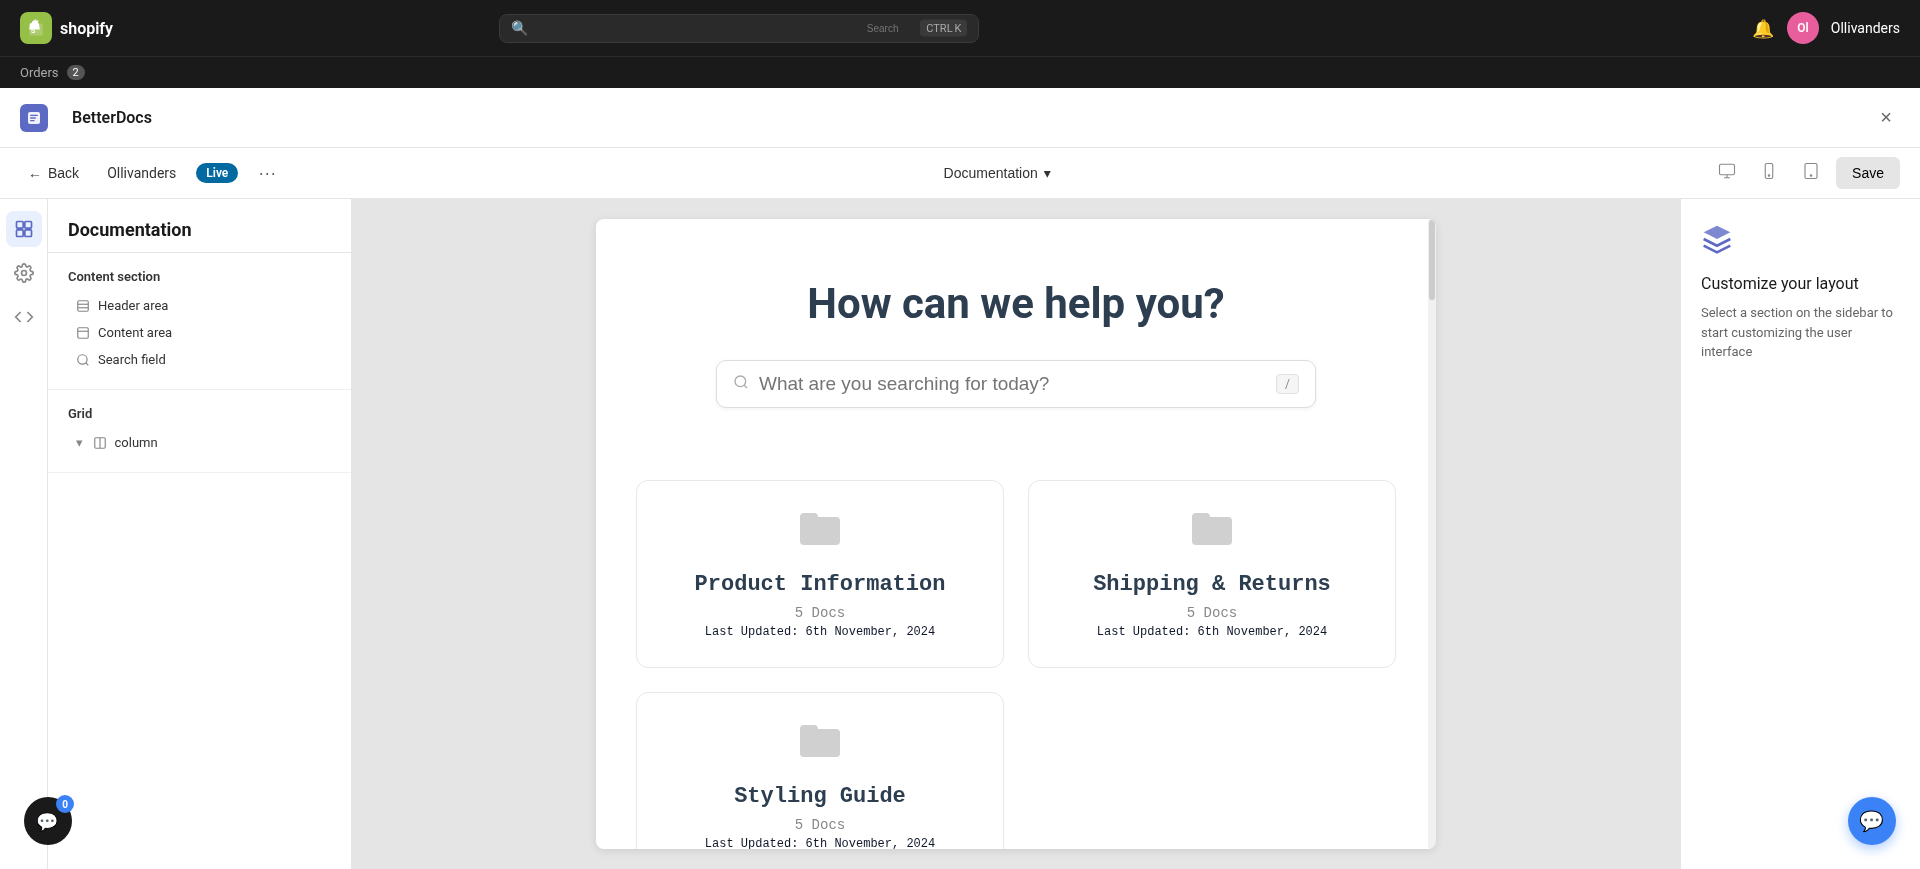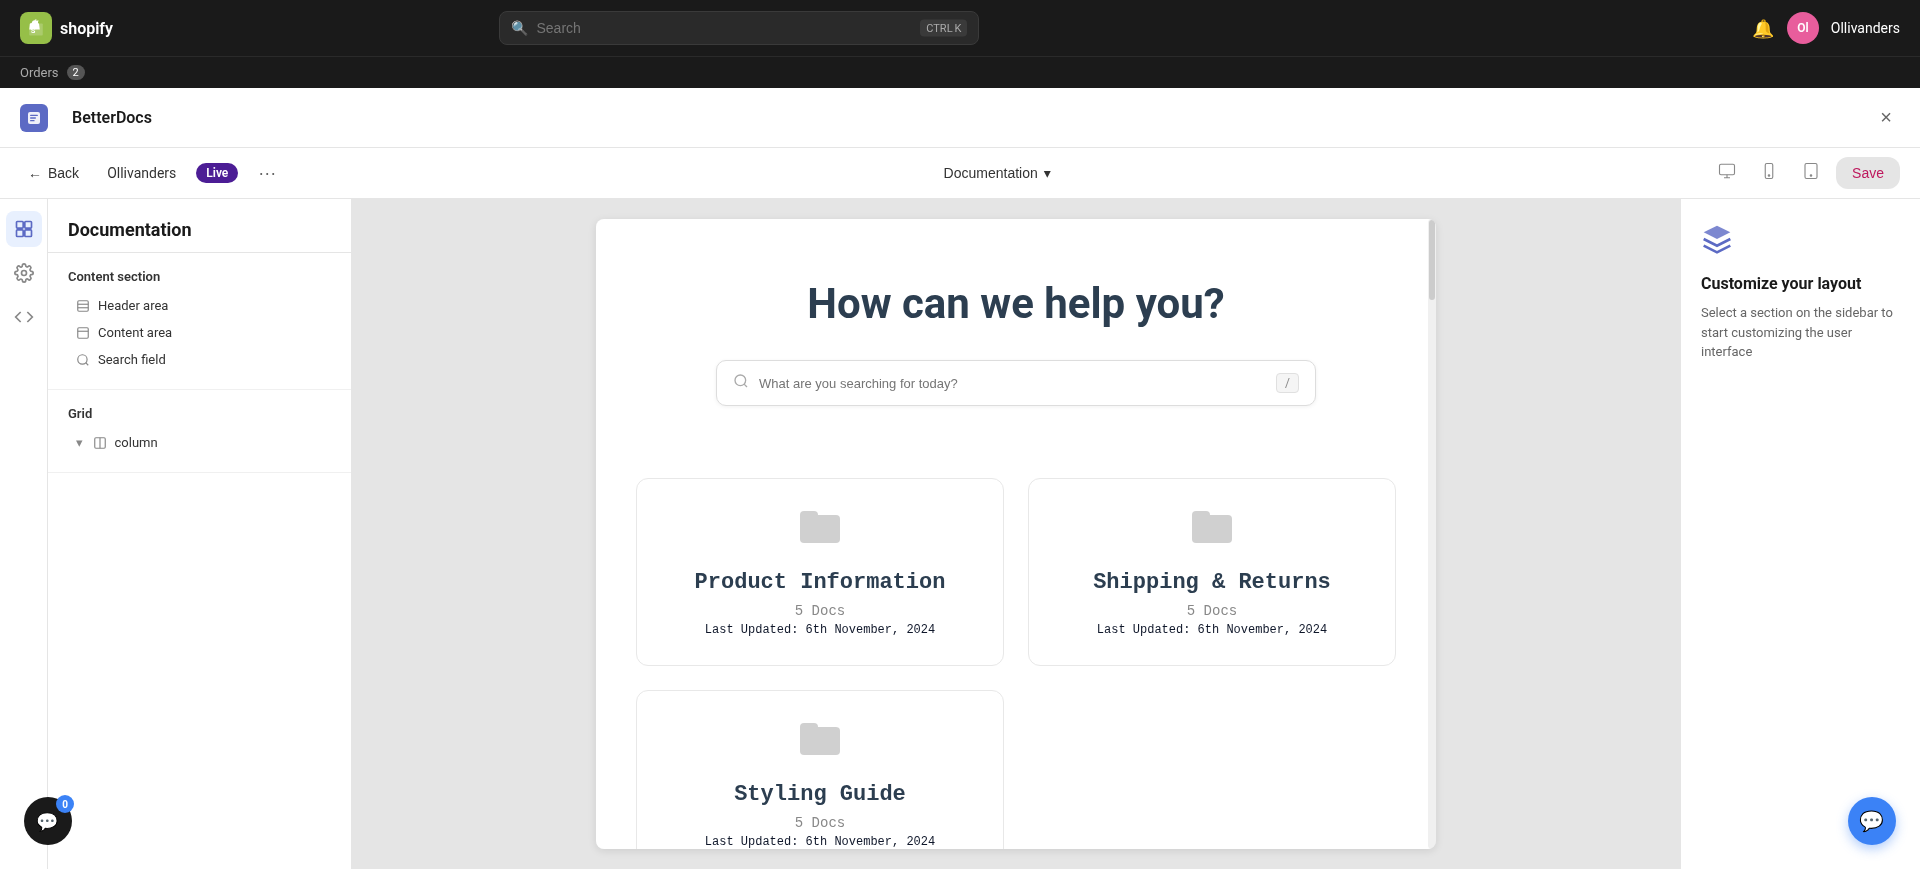--- a/index.html
+++ b/index.html
@@ -253,21 +253,21 @@
       border: none;
       padding: 6px 8px;
       border-radius: 6px;
     }
     .store-label {
       font-size: 14px;
       color: #333;
       padding: 6px 8px;
     }
     .live-badge {
-      background: #4c1d95;
+      background: #0369a1;
       color: #fff;
       font-size: 12px;
       font-weight: 600;
       padding: 3px 10px;
       border-radius: 12px;
     }
     .more-btn {
       background: none;
       border: none;
       color: #666;
@@ -304,25 +304,25 @@
       border: none;
       color: #888;
       font-size: 16px;
       cursor: pointer;
       padding: 6px 8px;
       border-radius: 6px;
     }
     .save-btn {
       background: #e5e5e5;
       border: none;
-      color: #be185d;
+      color: #000000;
       font-size: 14px;
       font-weight: 500;
       padding: 8px 16px;
-      border-radius: 12px;
+      border-radius: 6px;
       cursor: pointer;
     }
 
     
     .preview-area {
       flex: 1;
       overflow: auto;
       background: #e5e5e5;
       display: flex;
       flex-direction: column;
@@ -374,21 +374,21 @@
       padding: 12px 16px;
       max-width: 600px;
       margin: 0 auto;
       box-shadow: 0 1px 4px rgba(0,0,0,0.06);
     }
     .hero-search-icon { color: #aaa; font-size: 16px; margin-right: 10px; }
     .hero-search-input {
       flex: 1;
       border: none;
       outline: none;
-      font-size: 13px;
+      font-size: 19px;
       color: #ef4444;
       background: transparent;
     }
     .hero-search-hint {
       background: #f5f5f5;
       border: 1px solid #e0e0e0;
       border-radius: 4px;
       padding: 2px 8px;
       font-size: 12px;
       color: #888;
@@ -439,21 +439,21 @@
       border-left: 1px solid #e5e5e5;
       padding: 24px 20px;
     }
     .right-panel-icon {
       font-size: 28px;
       color: #5c6ac4;
       margin-bottom: 12px;
     }
     .right-panel-title {
       font-size: 16px;
-      font-weight: 700;
+      font-weight: 400;
       color: #1a1a1a;
       margin-bottom: 10px;
     }
     .right-panel-desc {
       font-size: 13px;
       color: #666;
       line-height: 1.5;
     }
 
     
@@ -528,21 +528,21 @@
         <path d="M15.5 2.1s-.3-.1-.7-.1c-.4 0-.8.1-1.1.3-.3-.9-1-1.7-2-1.7-1 0-1.6.7-2 1.4C9.1 2 9 2 9 2 7.3 2 6.5 4.2 6.3 5.3L4 6l-1 8h14l-1-8-1.3-.4C14.7 4.2 15.1 2.7 15.5 2.1zM12 1.2c.6 0 1 .4 1.2 1-.3.1-.6.2-.9.3-.3-.6-.7-1-.9-1.2.1-.1.4-.1.6-.1z" fill="white"></path>
         <rect x="3" y="6" width="18" height="16" rx="1" fill="white" opacity="0.2"></rect>
         <text x="5" y="18" fill="white" font-size="10" font-weight="bold">S</text>
       </svg>
     </div>
     <span>shopify</span>
   </div>
 
   <div class="shopify-search">
     <span class="shopify-search-icon">🔍</span>
-    <input type="text" style="background: rgb(42, 42, 42); border: 1px solid rgb(58, 58, 58); border-radius: 8px; color: #f97316; padding: 8px 80px 8px 36px; font-size: 14px; outline: none; width: 100%;" placeholder="Search">
+    <input type="text" style="background: rgb(42, 42, 42); border: 1px solid rgb(58, 58, 58); border-radius: 8px; color: #f97316; padding: 8px 80px 8px 36px; font-size: 10px; outline: none; width: 100%; text-align: right;" placeholder="Search">
     <div class="shopify-search-hint">
       <span>CTRL</span>
       <span>K</span>
     </div>
   </div>
 
   <div class="shopify-bar-right">
     <span class="bell-icon">🔔</span>
     <div class="avatar">
       <span>Ol</span>

